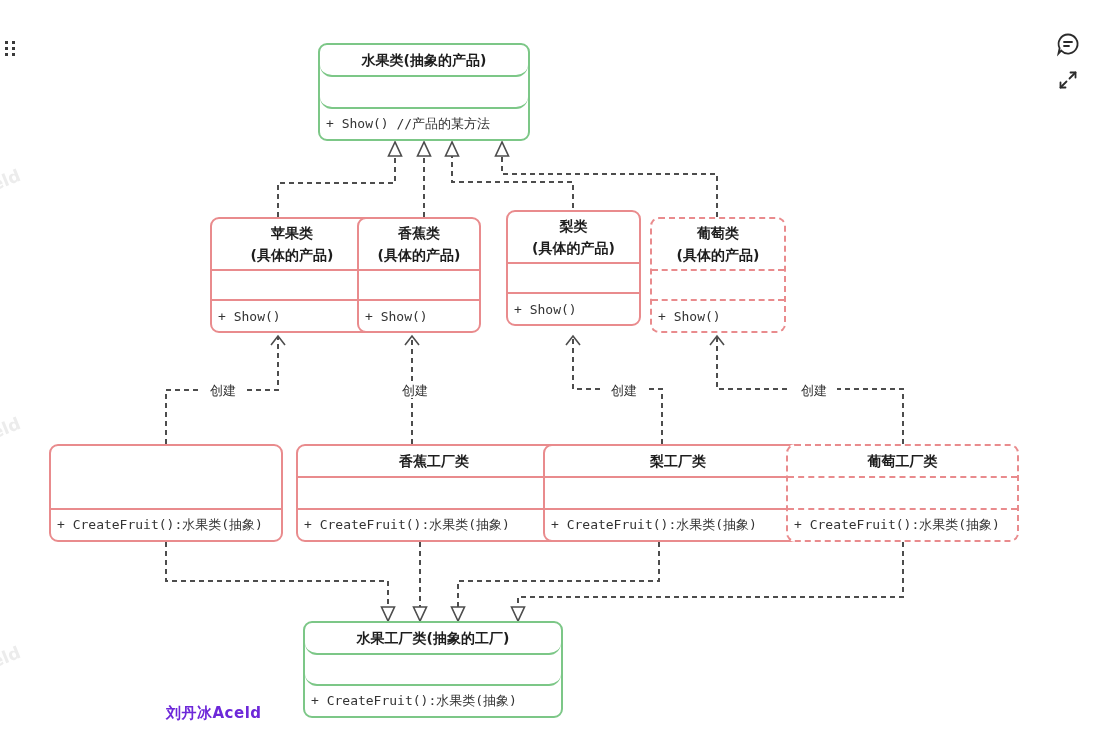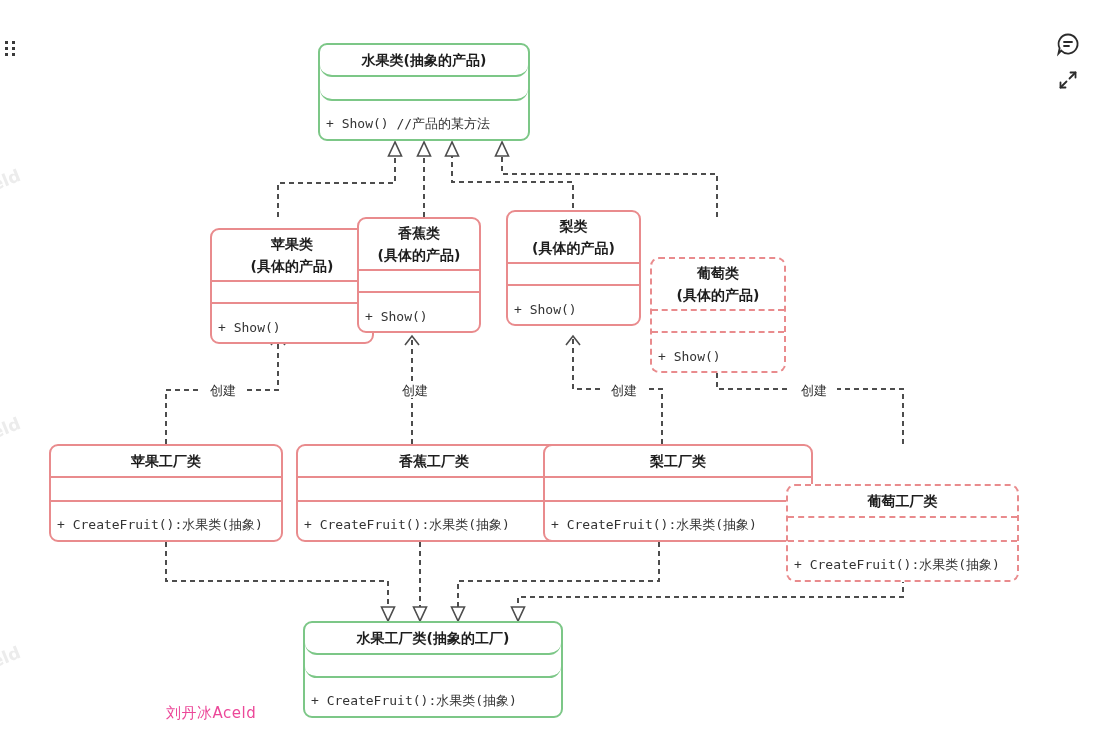--- a/index.html
+++ b/index.html
@@ -7,51 +7,51 @@
     position:relative;width:1099px;height:735px;background:#ffffff;overflow:hidden;
     font-family:"DejaVu Sans","Liberation Sans",sans-serif;
   }
   
   .node{
     position:absolute;background:#fff;border:2px solid #000;border-radius:9px;
     display:flex;flex-direction:column;box-sizing:border-box;
   }
   .node.green{border-color:#7cc787;}
   .node.red{border-color:#e98b8d;}
-  .node.dashed{border-style:dashed;margin-top:40px;}
+  .node.dashed{border-style:dashed;}
   .node .title{
     display:flex;flex-direction:column;justify-content:center;align-items:center;
     font-weight:bold;font-size:14px;color:#1d1d1d;line-height:22px;
     height:30px;flex:0 0 auto;border-bottom:2px solid;
   }
   .node.product .title{height:50px;}
   .node.green .title,.node.green .attrs{border-color:#7cc787;border-bottom-style:solid;border-radius:12px;}
   .node.red .title,.node.red .attrs{border-color:#e98b8d;border-bottom-style:solid;}
   .node.dashed .title,.node.dashed .attrs{border-bottom-style:dashed;}
   .node .attrs{flex:1 1 auto;border-bottom:2px solid;}
   .node .method{
-    flex:0 0 auto;height:30px;display:flex;align-items:center;padding:8px 4px 0 6px;
+    flex:0 0 auto;height:30px;display:flex;align-items:center;padding:0 4px 0 6px;
     font-family:"DejaVu Sans Mono","Liberation Mono",monospace;
     font-size:13px;color:#333;white-space:nowrap;overflow:hidden;
   }
   
   #edges{position:absolute;left:0;top:0;pointer-events:none;}
   #edges path.wire{fill:none;stroke:#4d4d4d;stroke-width:2;stroke-dasharray:5 4;}
   #edges polygon.tri{fill:#ffffff;stroke:#4d4d4d;stroke-width:1.6;}
   #edges polyline.vee{fill:none;stroke:#4d4d4d;stroke-width:1.6;}
   #edges rect.lbl-bg{fill:#ffffff;}
   #edges text.lbl{font-size:13px;fill:#2f2f2f;text-anchor:middle;
     font-family:"DejaVu Sans","Liberation Sans",sans-serif;}
   
   .icon{position:absolute;}
   .icon svg{display:block;}
   
   .wm-bottom{
-    position:absolute;left:166px;top:704px;font-size:15px;font-weight:normal;
-    color:#ec4899;letter-spacing:.5px;
+    position:absolute;left:166px;top:704px;font-size:15px;font-weight:bold;
+    color:#6d28d9;letter-spacing:.5px;
   }
   .wm-edge{
     position:absolute;left:-9px;font-size:17px;font-weight:bold;color:#ececec;
     transform:rotate(-22deg);
   }
 </style>
 </head>
 <body>
 
 <div id="canvas">
@@ -121,21 +121,21 @@
   <div class="node green" style="left:318px;top:43px;width:212px;height:98px">
     <div class="title">
         <span>水果类(抽象的产品)</span>
       </div>
     <div class="attrs"></div>
     <div class="method">
         <span>+ Show() //产品的某方法</span>
       </div>
   </div>
 
-  <div class="node red product" style="left:210px;top:228px;width:164px;height:116px">
+  <div class="node red product" style="left:210px;top:217px;width:164px;height:116px">
     <div class="title">
         <span>苹果类</span>
         <span>(具体的产品)</span>
       </div>
     <div class="attrs"></div>
     <div class="method">
         <span>+ Show()</span>
       </div>
   </div>
 
@@ -166,23 +166,20 @@
         <span>葡萄类</span>
         <span>(具体的产品)</span>
       </div>
     <div class="attrs"></div>
     <div class="method">
         <span>+ Show()</span>
       </div>
   </div>
 
   <div class="node red" style="left:49px;top:444px;width:234px;height:98px">
-    <div class="title">
-        <span>苹果工厂类</span>
-      </div>
     <div class="attrs"></div>
     <div class="method">
         <span>+ CreateFruit():水果类(抽象)</span>
       </div>
   </div>
 
   <div class="node red" style="left:296px;top:444px;width:276px;height:98px">
     <div class="title">
         <span>香蕉工厂类</span>
       </div>

